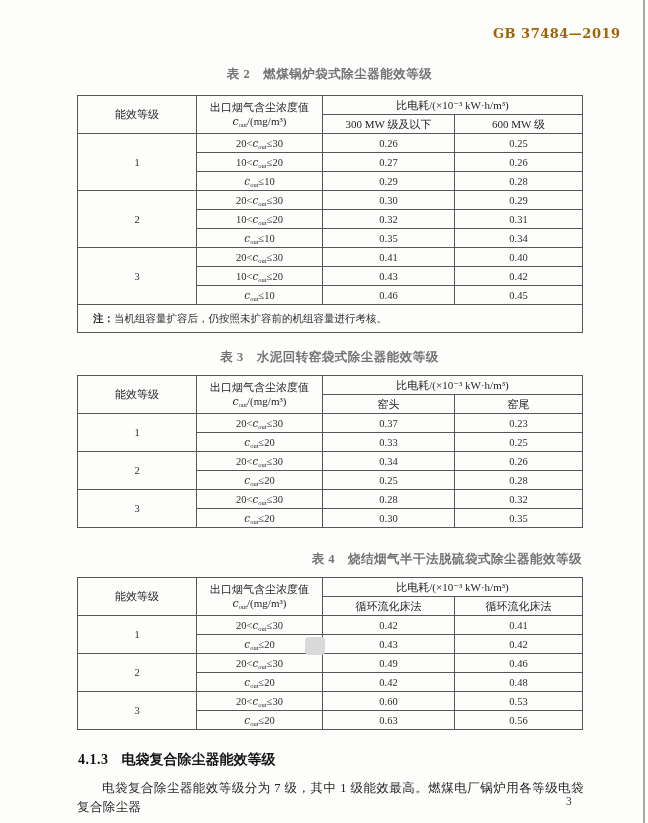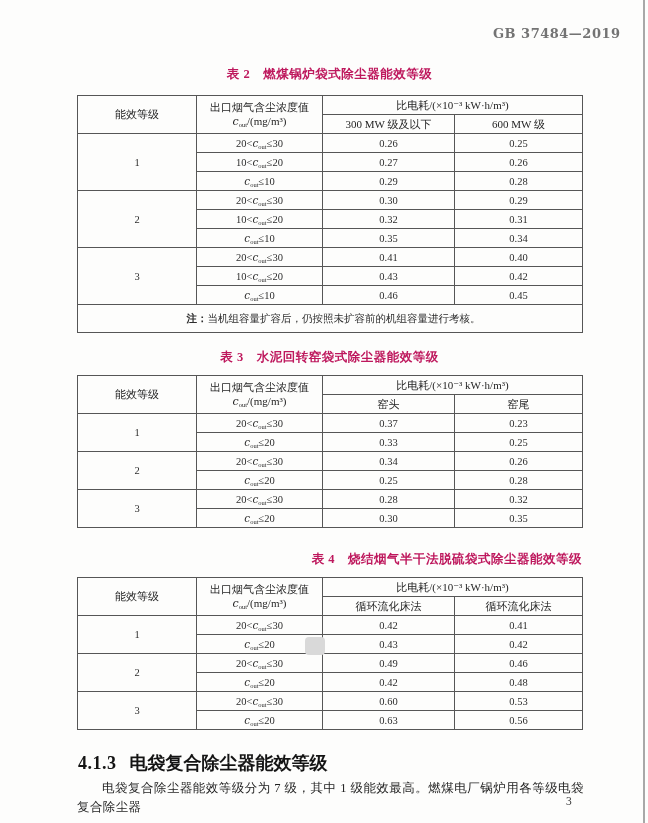--- a/index.html
+++ b/index.html
@@ -8,55 +8,55 @@
     background:#fdfdfc; overflow:hidden;
     font-family:"Liberation Serif","DejaVu Serif",serif; color:#222;
   }
   .scan-edge-right {
     position:absolute; left:643px; top:0; width:2px; height:823px;
     background:#a8a8a8;
   }
   .std-ref {
     position:absolute; top:26px; left:493px;
     font-family:"DejaVu Serif","Liberation Serif",serif;
-    font-weight:bold; font-size:13px; letter-spacing:.5px; color:#737373;
+    font-weight:bold; font-size:13px; letter-spacing:.5px; color:#a16207;
   }
   .tbl-title {
     position:absolute; left:77px; width:505px; text-align:center;
-    font-weight:bold; font-size:12.5px; color:#be185d; letter-spacing:.5px;
+    font-weight:bold; font-size:12.5px; color:#737373; letter-spacing:.5px;
   }
   #t2-title { top:66px; } #t3-title { top:349px; } #t4-title { top:551px;text-align:right; }
 
   table.std {
     position:absolute; left:77px; width:505px;
     border-collapse:collapse; table-layout:fixed;
     border:1.5px solid #3c3c3c;
   }
   #t2 { top:95px; } #t3 { top:375px; } #t4 { top:577px; }
   table.std td {
     border:1px solid #565656; text-align:center; vertical-align:middle;
     font-size:10.5px; color:#2d2d2d; height:18px; padding:0 2px;
     overflow:hidden; white-space:nowrap;
   }
   table.std td.hdr { font-size:11px; color:#242424; }
   table.std td.conc-hdr { line-height:1.3;margin-top:19px; }
   table.std td.note-cell {
-    text-align:center; padding:3px 8px 3px 15px; height:21px;
+    text-align:left; padding:3px 8px 3px 15px; height:21px;
     font-size:10.5px; white-space:normal;
   }
   i.var { font-style:italic; font-family:"DejaVu Serif","Liberation Serif",serif; }
   table.std sub { font-size:6.5px; vertical-align:-2px; letter-spacing:0; }
 
   .smudge {
     position:absolute; left:305px; top:637px; width:20px; height:18px;
     background:#d9d9d9; border-radius:4px; z-index:5;
   }
   .section-heading {
     position:absolute; left:78px; top:751px;
-    font-weight:bold; font-size:18px; color:#141414;
+    font-weight:bold; font-size:14px; color:#141414;
   }
   .section-heading .sec-num { margin-right:13px; letter-spacing:.5px; }
   .body-para {
     position:absolute; left:77px; top:779px; width:507px;
     font-size:12.5px; line-height:1.55; text-indent:2em;
     letter-spacing:.4px; color:#1f1f1f; text-align:justify;
   }
   .page-num {
     position:absolute; left:566px; top:795px; font-size:11.5px; color:#333;
   }

